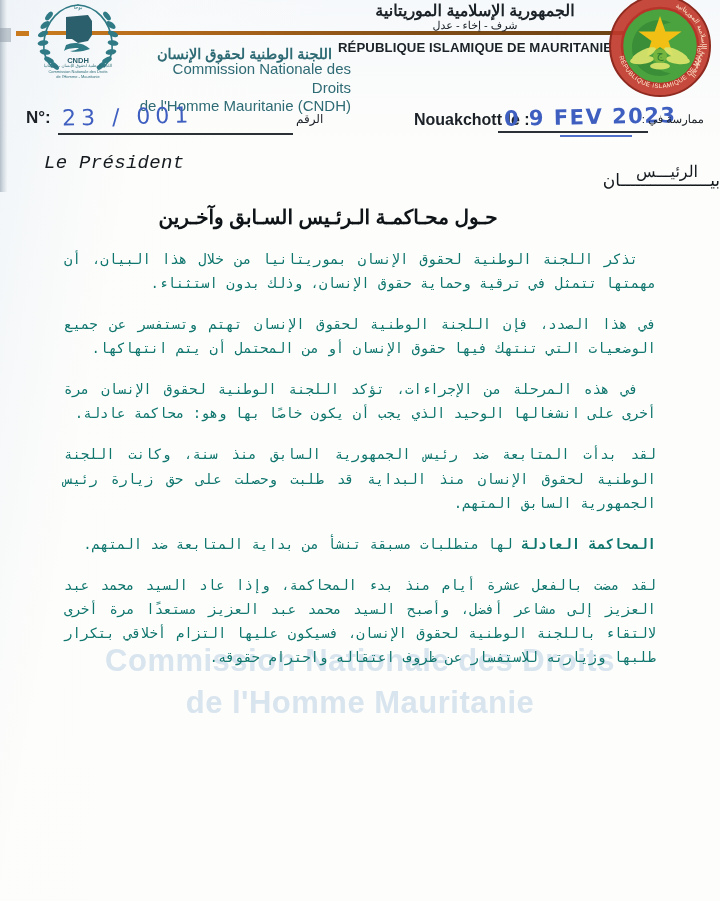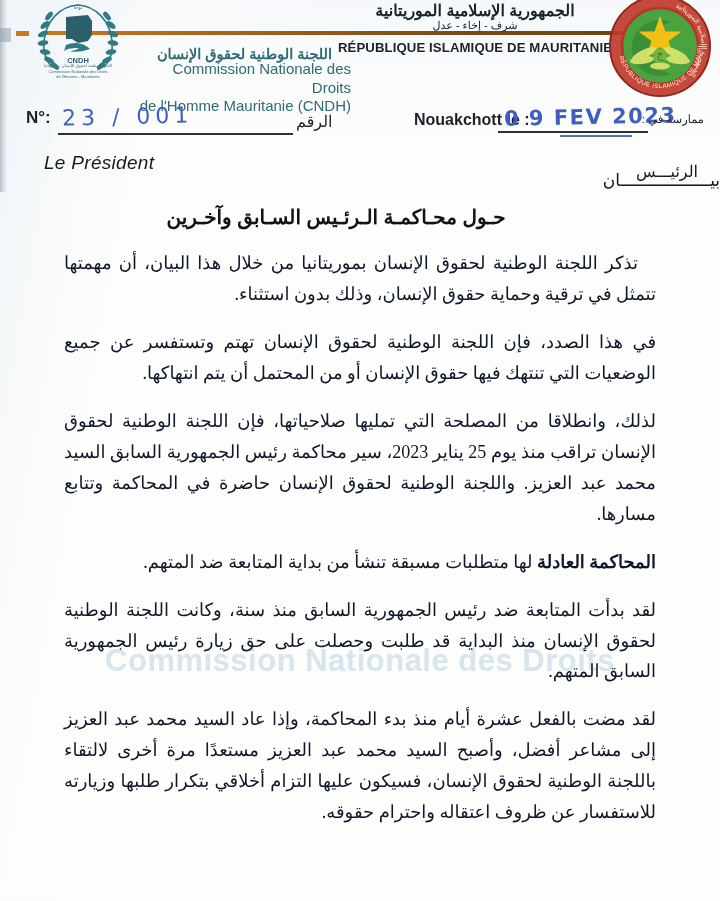--- a/index.html
+++ b/index.html
@@ -204,21 +204,21 @@
     font-family: "DejaVu Sans", sans-serif;
     letter-spacing: 5px;
     transform: rotate(-1.4deg);
   }
   .ref-rule {
     position: absolute; left: 58px; top: 29px;
     width: 235px; height: 1.5px; background:#2b3137;
   }
   .ref-ar-label {
     position: absolute; left: 296px; top: 8px;
-    direction: rtl; font-size: 16px; color:#1c2228;
+    direction: rtl; font-size: 12px; color:#1c2228;
   }
   .date-fr-label {
     position: absolute; left: 414px; top: 7px;
     font-size: 16px; font-weight: 600; color:#1c2228;
   }
   .date-value {
     position: absolute; left: 504px; top: 1px;
     font-size: 21px; color:#3f5fc0;
     font-family: "DejaVu Sans", sans-serif;
     font-weight: bold;
@@ -235,21 +235,21 @@
     width: 72px; height: 1.5px; background:#4f6ec9;
   }
   .date-ar-label {
     position: absolute; right: 16px; top: 8px;
     direction: rtl; font-size: 11.5px; color:#1c2228;
   }
 
   
   .signer-fr {
     position: absolute; left: 44px; top: 152px;
-    font-family: Liberation Sans, sans-serif;
+    font-family: Liberation Mono, monospace;
     font-style: italic;
     font-size: 19px;
     color:#161b20;
     letter-spacing: .3px;
   }
   .signer-ar {
     position: absolute; right: 22px; top: 162px;
     direction: rtl;
     font-size: 16px;
     color:#161b20;
@@ -266,57 +266,57 @@
   }
   .doc-title {
     position: absolute; left: 0; top: 205px;
     width: 656px;
     text-align: center;
     direction: rtl;
     font-size: 20px;
     font-weight: 700;
     color:#0f1418;
     letter-spacing: 1.2px;
-    margin-left: 8px;
   }
 
   
   .body-wrap {
     position: absolute;
     left: 64px;
     top: 248px;
     width: 592px;
     direction: rtl;
     text-align: justify;
     text-align-last: right;
   }
   .para {
-    font-family: Liberation Serif, serif;
-    font-size: 18px;
+    font-family: Liberation Mono, monospace;
+    font-size: 14px;
     line-height: 1.72;
-    color: #0f172a;
+    color: #0f766e;
     margin: 0 0 17px 0;
     direction: rtl;
     text-align: justify;
     text-align-last: right;
   }
   .para.indent { text-indent: 18px; }
   .para b { font-weight: 700; }
 </style>
 </head>
 <body>
 
 <div class="page">
 
   <div class="paper-tone"></div>
   <div class="left-edge"></div>
   <div class="left-edge2"></div>
 
   <div class="watermark">
     <div>Commission Nationale des Droits</div>
+    <div>de l'Homme Mauritanie</div>
   </div>
 
   <div class="header">
 
     <div class="divider-dash"></div>
     <div class="divider-line"></div>
 
     <div class="cndh-logo">
       <svg class="wreath" viewBox="0 0 96 72">
         <g stroke="#2f7a85" stroke-width="1.6" fill="none" stroke-linecap="round">
@@ -413,22 +413,22 @@
   </div>
 
   <div class="signer-fr">Le Président</div>
   <div class="signer-ar">الرئيـــس</div>
   <div class="doc-kind">بيــــــــــــــــــان</div>
   <div class="doc-title">حـول محـاكمـة الـرئـيس السـابق وآخـرين</div>
 
   <div class="body-wrap">
     <p class="para indent">تذكر اللجنة الوطنية لحقوق الإنسان بموريتانيا من خلال هذا البيان، أن مهمتها تتمثل في ترقية وحماية حقوق الإنسان، وذلك بدون استثناء.</p>
     <p class="para">في هذا الصدد، فإن اللجنة الوطنية لحقوق الإنسان تهتم وتستفسر عن جميع الوضعيات التي تنتهك فيها حقوق الإنسان أو من المحتمل أن يتم انتهاكها.</p>
-    <p class="para">لذلك، وانطلاقا من المصلحة التي تمليها صلاحياتها، فإن اللجنة الوطنية لحقوق الإنسان تراقب منذ يوم 25 يناير 2023، سير محاكمة رئيس الجمهورية السابق السيد محمد عبد العزيز. واللجنة الوطنية لحقوق الإنسان حاضرة في المحاكمة وتتابع مسارها.</p>
+    <p class="para indent">في هذه المرحلة من الإجراءات، تؤكد اللجنة الوطنية لحقوق الإنسان مرة أخرى على انشغالها الوحيد الذي يجب أن يكون خاصًا بها وهو: محاكمة عادلة.</p>
+    <p class="para">لقد بدأت المتابعة ضد رئيس الجمهورية السابق منذ سنة، وكانت اللجنة الوطنية لحقوق الإنسان منذ البداية قد طلبت وحصلت على حق زيارة رئيس الجمهورية السابق المتهم.</p>
     <p class="para">
       <b>المحاكمة العادلة</b><span> لها متطلبات مسبقة تنشأ من بداية المتابعة ضد المتهم.</span>
     </p>
-    <p class="para">لقد بدأت المتابعة ضد رئيس الجمهورية السابق منذ سنة، وكانت اللجنة الوطنية لحقوق الإنسان منذ البداية قد طلبت وحصلت على حق زيارة رئيس الجمهورية السابق المتهم.</p>
     <p class="para">لقد مضت بالفعل عشرة أيام منذ بدء المحاكمة، وإذا عاد السيد محمد عبد العزيز إلى مشاعر أفضل، وأصبح السيد محمد عبد العزيز مستعدًا مرة أخرى لالتقاء باللجنة الوطنية لحقوق الإنسان، فسيكون عليها التزام أخلاقي بتكرار طلبها وزيارته للاستفسار عن ظروف اعتقاله واحترام حقوقه.</p>
 
   </div>
 
 </div>
 
 </body></html>

